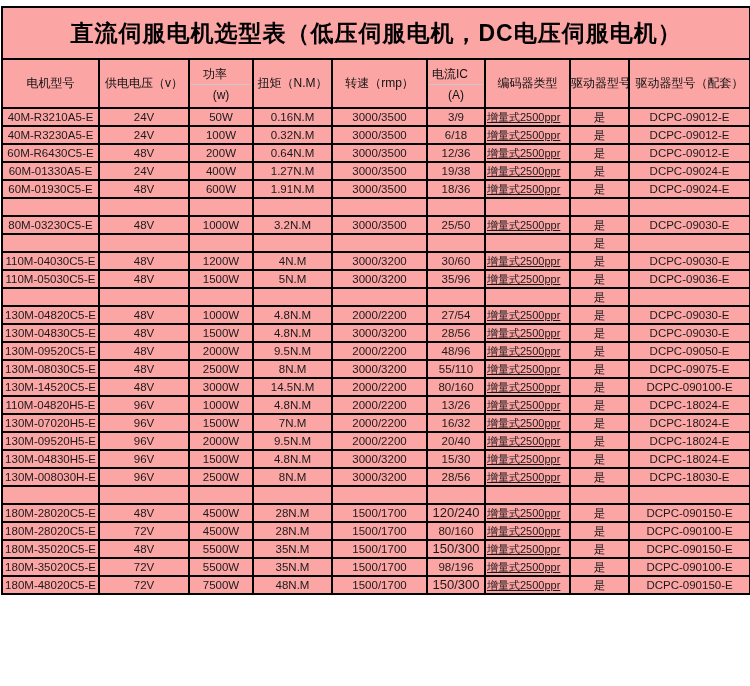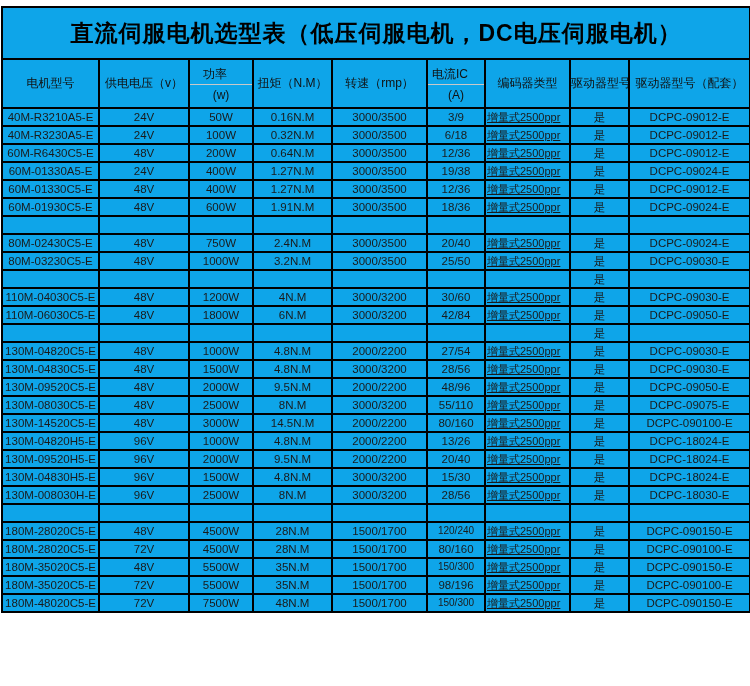--- a/index.html
+++ b/index.html
@@ -3,21 +3,21 @@
 <meta charset="utf-8">
 <style>
   html,body{margin:0;padding:0;}
   body{
     width:750px;height:686px;background:#ffffff;
     font-family:"Liberation Sans","DejaVu Sans",sans-serif;
     color:#1a1a1a;overflow:hidden;
   }
   table{
     border-collapse:collapse;table-layout:fixed;
-    width:748px;margin:6px 0 16px 1px;background:#0ea5e9;
+    width:748px;margin:6px 0 16px 1px;background:#fca5a5;
   }
   th,td{
     border:2px solid #000;padding:0;text-align:center;
     vertical-align:middle;overflow:hidden;white-space:nowrap;
   }
   .title-cell{height:50px;}
   .title-text{
     font-size:23px;font-weight:bold;color:#000;letter-spacing:1px;
   }
   .header-row th{
@@ -27,21 +27,21 @@
     border-bottom:1px solid #c9c9c9;
     padding:4px 12px 3px 0;line-height:14px;
   }
   .h-bot{padding:3px 0 2px 0;line-height:14px;}
   tbody td{
     height:16px;line-height:16px;font-size:11.5px;color:#1a1a1a;
   }
   tbody td.enc{
     text-align:left;padding-left:1px;font-size:11px;text-decoration:underline;
   }
-  tbody td.small{font-size:10px;}
+  tbody td.small{font-size:13px;}
 </style>
 </head>
 <body>
 
 <table>
   <colgroup>
     <col style="width:97px">
     <col style="width:90px">
     <col style="width:64px">
     <col style="width:79px">
@@ -114,31 +114,20 @@
         <td>24V</td>
         <td>400W</td>
         <td>1.27N.M</td>
         <td>3000/3500</td>
         <td>19/38</td>
         <td class="enc">增量式2500ppr</td>
         <td>是</td>
         <td>DCPC-09024-E</td>
       </tr>
       <tr>
-        <td>60M-01330C5-E</td>
-        <td>48V</td>
-        <td>400W</td>
-        <td>1.27N.M</td>
-        <td>3000/3500</td>
-        <td>12/36</td>
-        <td class="enc">增量式2500ppr</td>
-        <td>是</td>
-        <td>DCPC-09012-E</td>
-      </tr>
-      <tr>
         <td>60M-01930C5-E</td>
         <td>48V</td>
         <td>600W</td>
         <td>1.91N.M</td>
         <td>3000/3500</td>
         <td>18/36</td>
         <td class="enc">增量式2500ppr</td>
         <td>是</td>
         <td>DCPC-09024-E</td>
       </tr>
@@ -147,31 +136,20 @@
         <td></td>
         <td></td>
         <td></td>
         <td></td>
         <td></td>
         <td></td>
         <td></td>
         <td></td>
       </tr>
       <tr>
-        <td>80M-02430C5-E</td>
-        <td>48V</td>
-        <td>750W</td>
-        <td>2.4N.M</td>
-        <td>3000/3500</td>
-        <td>20/40</td>
-        <td class="enc">增量式2500ppr</td>
-        <td>是</td>
-        <td>DCPC-09024-E</td>
-      </tr>
-      <tr>
         <td>80M-03230C5-E</td>
         <td>48V</td>
         <td>1000W</td>
         <td>3.2N.M</td>
         <td>3000/3500</td>
         <td>25/50</td>
         <td class="enc">增量式2500ppr</td>
         <td>是</td>
         <td>DCPC-09030-E</td>
       </tr>
@@ -191,29 +169,29 @@
         <td>48V</td>
         <td>1200W</td>
         <td>4N.M</td>
         <td>3000/3200</td>
         <td>30/60</td>
         <td class="enc">增量式2500ppr</td>
         <td>是</td>
         <td>DCPC-09030-E</td>
       </tr>
       <tr>
-        <td>110M-06030C5-E</td>
-        <td>48V</td>
-        <td>1800W</td>
-        <td>6N.M</td>
-        <td>3000/3200</td>
-        <td>42/84</td>
-        <td class="enc">增量式2500ppr</td>
-        <td>是</td>
-        <td>DCPC-09050-E</td>
+        <td>110M-05030C5-E</td>
+        <td>48V</td>
+        <td>1500W</td>
+        <td>5N.M</td>
+        <td>3000/3200</td>
+        <td>35/96</td>
+        <td class="enc">增量式2500ppr</td>
+        <td>是</td>
+        <td>DCPC-09036-E</td>
       </tr>
       <tr>
         <td></td>
         <td></td>
         <td></td>
         <td></td>
         <td></td>
         <td></td>
         <td></td>
         <td>是</td>
@@ -268,26 +246,37 @@
         <td>48V</td>
         <td>3000W</td>
         <td>14.5N.M</td>
         <td>2000/2200</td>
         <td>80/160</td>
         <td class="enc">增量式2500ppr</td>
         <td>是</td>
         <td>DCPC-090100-E</td>
       </tr>
       <tr>
-        <td>130M-04820H5-E</td>
+        <td>110M-04820H5-E</td>
         <td>96V</td>
         <td>1000W</td>
         <td>4.8N.M</td>
         <td>2000/2200</td>
         <td>13/26</td>
+        <td class="enc">增量式2500ppr</td>
+        <td>是</td>
+        <td>DCPC-18024-E</td>
+      </tr>
+      <tr>
+        <td>130M-07020H5-E</td>
+        <td>96V</td>
+        <td>1500W</td>
+        <td>7N.M</td>
+        <td>2000/2200</td>
+        <td>16/32</td>
         <td class="enc">增量式2500ppr</td>
         <td>是</td>
         <td>DCPC-18024-E</td>
       </tr>
       <tr>
         <td>130M-09520H5-E</td>
         <td>96V</td>
         <td>2000W</td>
         <td>9.5N.M</td>
         <td>2000/2200</td>

